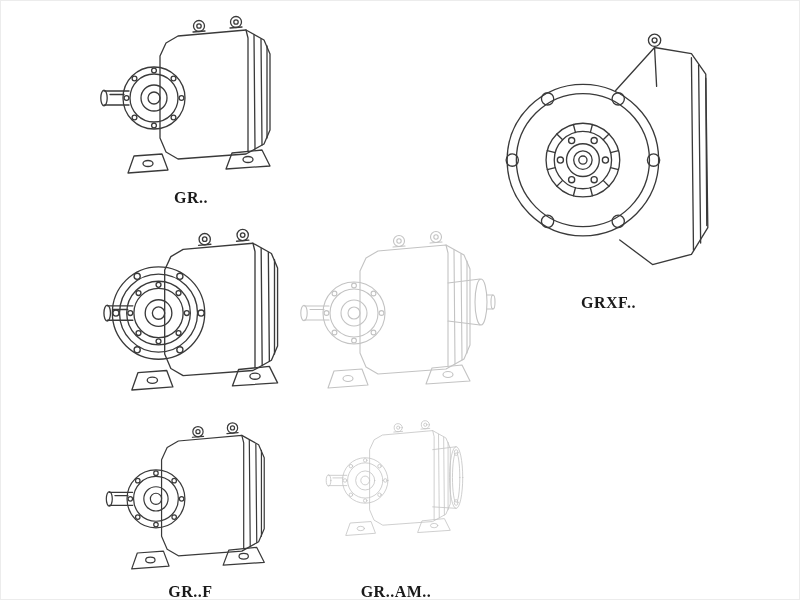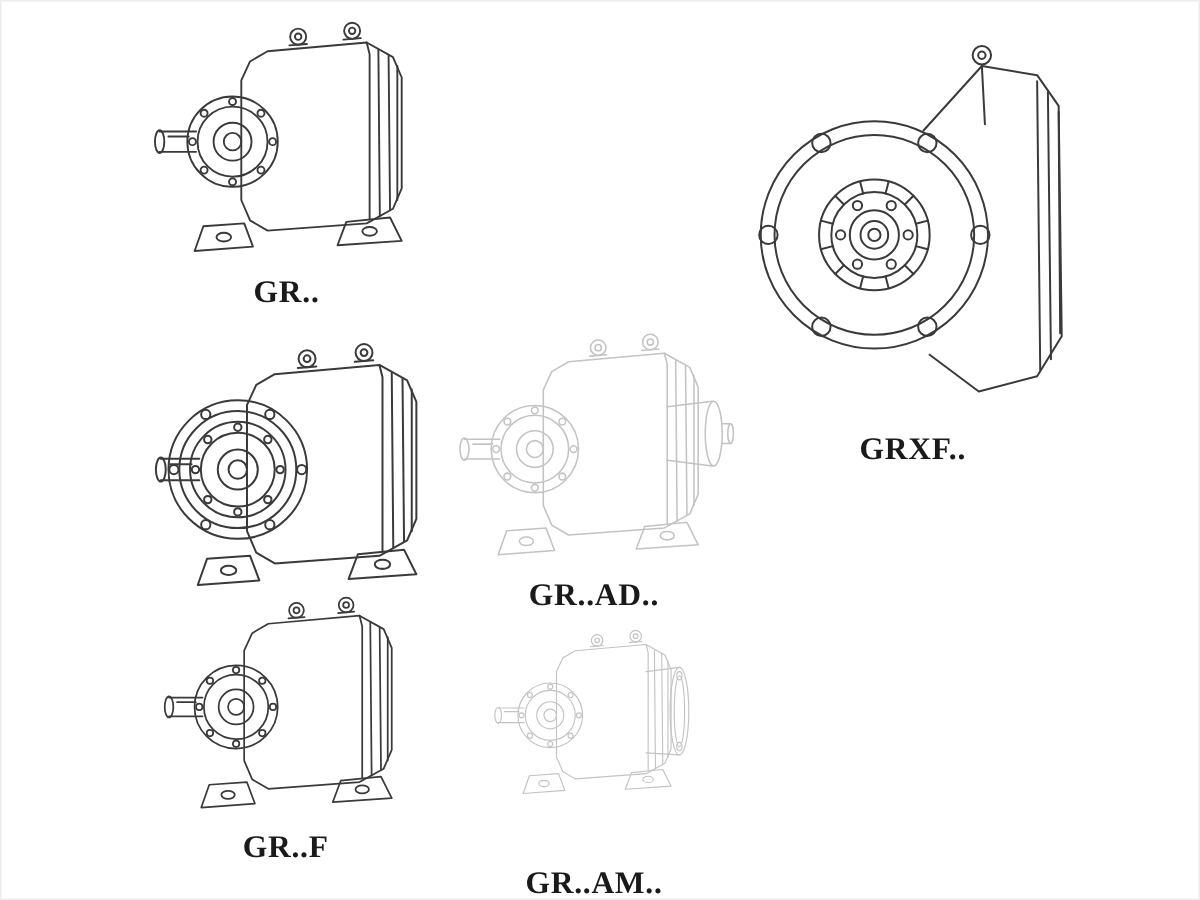--- a/index.html
+++ b/index.html
@@ -7,21 +7,21 @@
     position:relative;width:800px;height:600px;background:#ffffff;
     overflow:hidden;border:1px solid #ececec;box-sizing:border-box;
     font-family:"Liberation Serif", serif;
   }
   .cell{position:absolute;margin:0;display:flex;flex-direction:column;}
   .art{flex:1 1 auto;min-height:0;}
   .art svg{display:block;width:100%;height:100%;fill:none;stroke-linejoin:round;stroke-linecap:round;}
   svg.solid{stroke:#3a3a3a;stroke-width:1.3;}
   svg.faded{stroke:#c3c3c3;stroke-width:1.1;}
   figcaption{
-    flex:0 0 auto;text-align:center;font-weight:bold;font-size:21px;
+    flex:0 0 auto;text-align:center;font-weight:bold;font-size:16px;
     letter-spacing:.5px;color:#1a1a1a;padding-top:2px;
   }
   #defs-svg{position:absolute;width:0;height:0;overflow:hidden;}
 </style>
 </head>
 <body>
 
 <svg id="defs-svg" xmlns="http://www.w3.org/2000/svg" aria-hidden="true">
   <defs>
     <g id="g-reducer">
@@ -160,25 +160,24 @@
     </div>
   </figure>
 
   <figure class="cell" style="left:295px;top:212px;width:200px;height:196px;">
     <div class="art">
       <svg class="faded" viewBox="0 0 200 180">
           <use href="#g-reducer"></use>
           <use href="#g-adapter"></use>
         </svg>
     </div>
-    <figcaption>GR..AD..</figcaption>
   </figure>
 
 
-  <figure class="cell" style="left:92px;top:388px;width:195px;height:188px;">
+  <figure class="cell" style="left:92px;top:412px;width:195px;height:188px;">
     <div class="art">
       <svg class="solid" viewBox="0 0 190 180">
           <use href="#g-reducer"></use>
         </svg>
     </div>
     <figcaption>GR..F</figcaption>
   </figure>
 
   <figure class="cell" style="left:295px;top:412px;width:200px;height:188px;gap:36px;">
     <div class="art">

